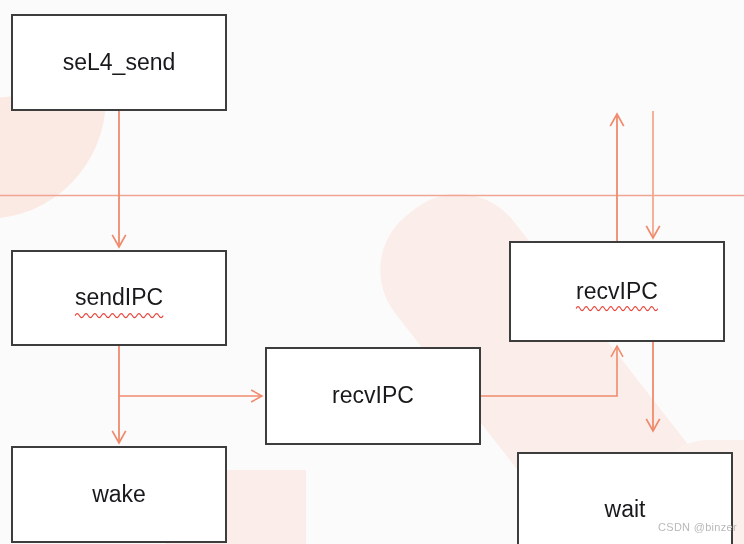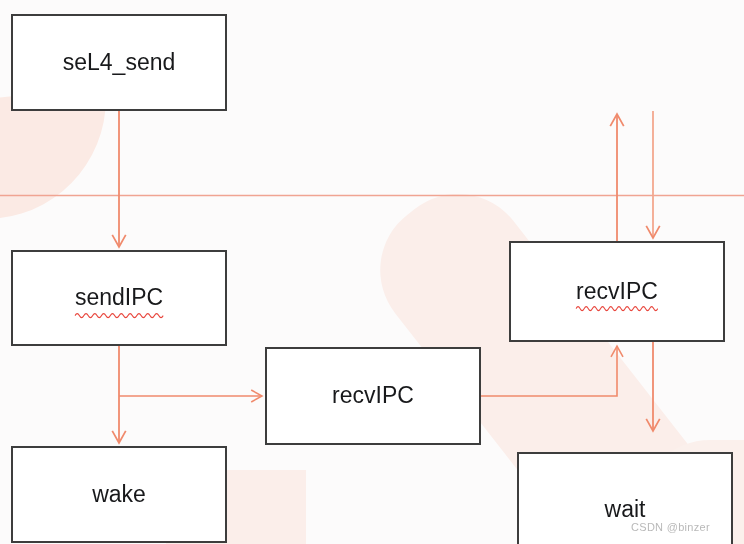--- a/index.html
+++ b/index.html
@@ -103,21 +103,21 @@
   #node-sel4-recv  { left: 509px; top: 14px;  width: 216px; height: 97px; }
   #node-sendipc    { left: 11px;  top: 250px; width: 216px; height: 96px; }
   #node-recvipc    { left: 509px; top: 241px; width: 216px; height: 101px; }
   #node-endpoint   { left: 265px; top: 347px; width: 216px; height: 98px; }
   #node-wake       { left: 11px;  top: 446px; width: 216px; height: 97px; }
   #node-wait       { left: 517px; top: 434px; width: 216px; height: 116px; margin-top: 18px; }
 
   
   #watermark {
     position: absolute;
-    left: 631px;
+    left: 658px;
     top: 521px;
     z-index: 3;
     font-size: 11px;
     color: #b9b9b9;
     letter-spacing: 0.3px;
     white-space: nowrap;
     font-family: "Liberation Sans", "DejaVu Sans", sans-serif;
   }
 </style>
 </head>

